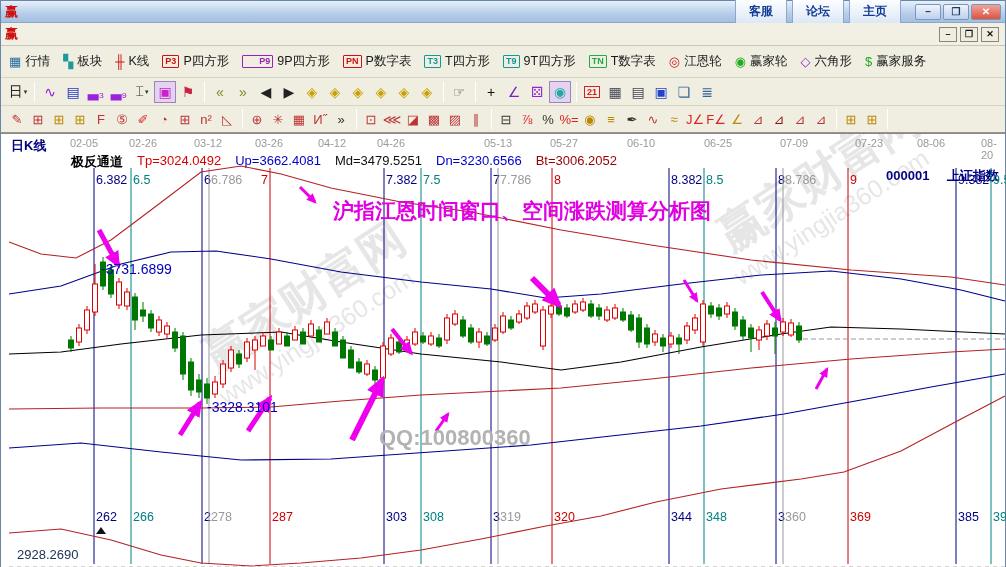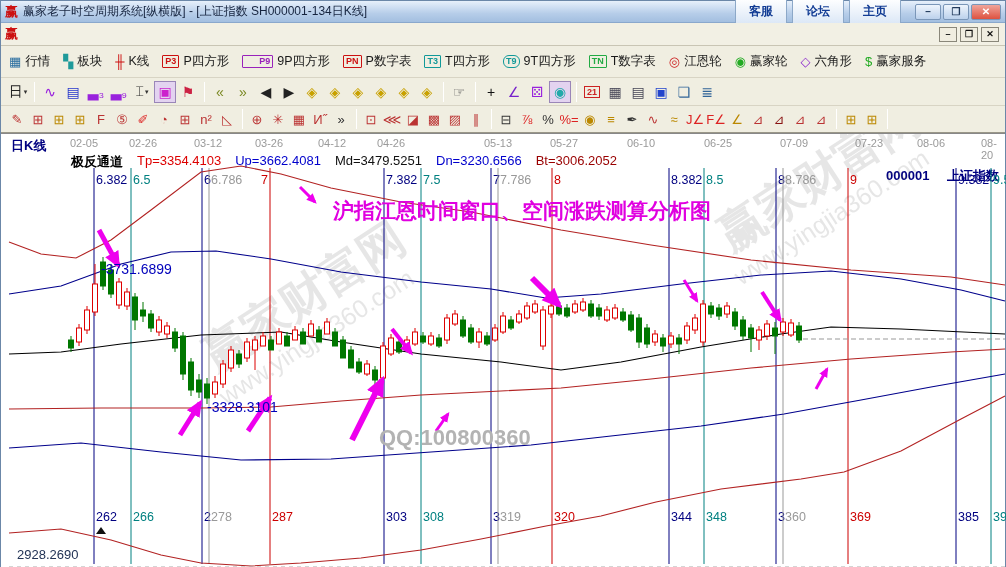--- a/index.html
+++ b/index.html
@@ -65,21 +65,20 @@
   .symbol-box span { margin-left:14px; }
   svg.overlay { position:absolute; left:0; top:0; width:1006px; height:435px; }
 </style>
 </head>
 <body>
 
 <div id="app">
 
   <div class="titlebar">
     <span class="logo">赢</span>
-    <span class="title-text">赢家老子时空周期系统[纵横版] - [上证指数  SH000001-134日K线]</span>
     <span class="tb-spacer"></span>
     <span id="titlebar-buttons" style="display:flex">
         <span class="tb-btn">客服</span>
         <span class="tb-btn">论坛</span>
         <span class="tb-btn">主页</span>
       </span>
     <span class="win-group">
       <span class="win-btn">–</span>
       <span class="win-btn">❐</span>
       <span class="win-btn close">✕</span>
@@ -119,21 +118,21 @@
       </span>
       <span class="t1-item">
         <span class="t1-icon boxed" style="color: rgb(204, 17, 17); border-color: rgb(204, 17, 17);">PN</span>
         <span class="t1-label">P数字表</span>
       </span>
       <span class="t1-item">
         <span class="t1-icon boxed" style="color: rgb(17, 153, 153); border-color: rgb(17, 153, 153);">T3</span>
         <span class="t1-label">T四方形</span>
       </span>
       <span class="t1-item">
-        <span class="t1-icon boxed" style="color: rgb(17, 153, 153); border-color: rgb(17, 153, 153); border-radius: 6px;">T9</span>
+        <span class="t1-icon boxed" style="color: rgb(17, 153, 153); border-color: rgb(17, 153, 153);">T9</span>
         <span class="t1-label">9T四方形</span>
       </span>
       <span class="t1-item">
         <span class="t1-icon boxed" style="color: rgb(34, 170, 68); border-color: rgb(34, 170, 68);">TN</span>
         <span class="t1-label">T数字表</span>
       </span>
       <span class="t1-item">
         <span class="t1-icon" style="color: rgb(204, 34, 34);">◎</span>
         <span class="t1-label">江恩轮</span>
       </span>
@@ -372,21 +371,21 @@
         <span style="color: rgb(187, 136, 0);">⊞</span>
       </span>
       <span class="sep"></span>
     </div>
 
   <div class="chart">
     <span class="chart-period">日K线</span>
     <span id="date-row"><span class="date-label" style="left: 83px;">02-05</span><span class="date-label" style="left: 142px;">02-26</span><span class="date-label" style="left: 207px;">03-12</span><span class="date-label" style="left: 268px;">03-26</span><span class="date-label" style="left: 331px;">04-12</span><span class="date-label" style="left: 390px;">04-26</span><span class="date-label" style="left: 497px;">05-13</span><span class="date-label" style="left: 563px;">05-27</span><span class="date-label" style="left: 640px;">06-10</span><span class="date-label" style="left: 717px;">06-25</span><span class="date-label" style="left: 793px;">07-09</span><span class="date-label" style="left: 868px;">07-23</span><span class="date-label" style="left: 930px;">08-06</span><span class="date-label" style="left: 988px;">08-20</span></span>
     <span class="legend-row" id="legend-row">
         <span class="legend-item b" style="color: rgb(0, 0, 0);">极反通道</span>
-        <span class="legend-item" style="color: rgb(221, 0, 0);">Tp=3354.4103</span>
+        <span class="legend-item" style="color: rgb(221, 0, 0);">Tp=3024.0492</span>
         <span class="legend-item" style="color: rgb(0, 0, 204);">Up=3662.4081</span>
         <span class="legend-item" style="color: rgb(17, 17, 17);">Md=3479.5251</span>
         <span class="legend-item" style="color: rgb(0, 0, 204);">Dn=3230.6566</span>
         <span class="legend-item" style="color: rgb(153, 0, 0); text-align: right;">Bt=3006.2052</span>
       </span>
     <span class="symbol-box">
       <span style="margin-left:0">000001</span>
       <span>上证指数</span>
     </span>
     <svg class="overlay" id="chart-svg" viewBox="0 132 1006 435">

